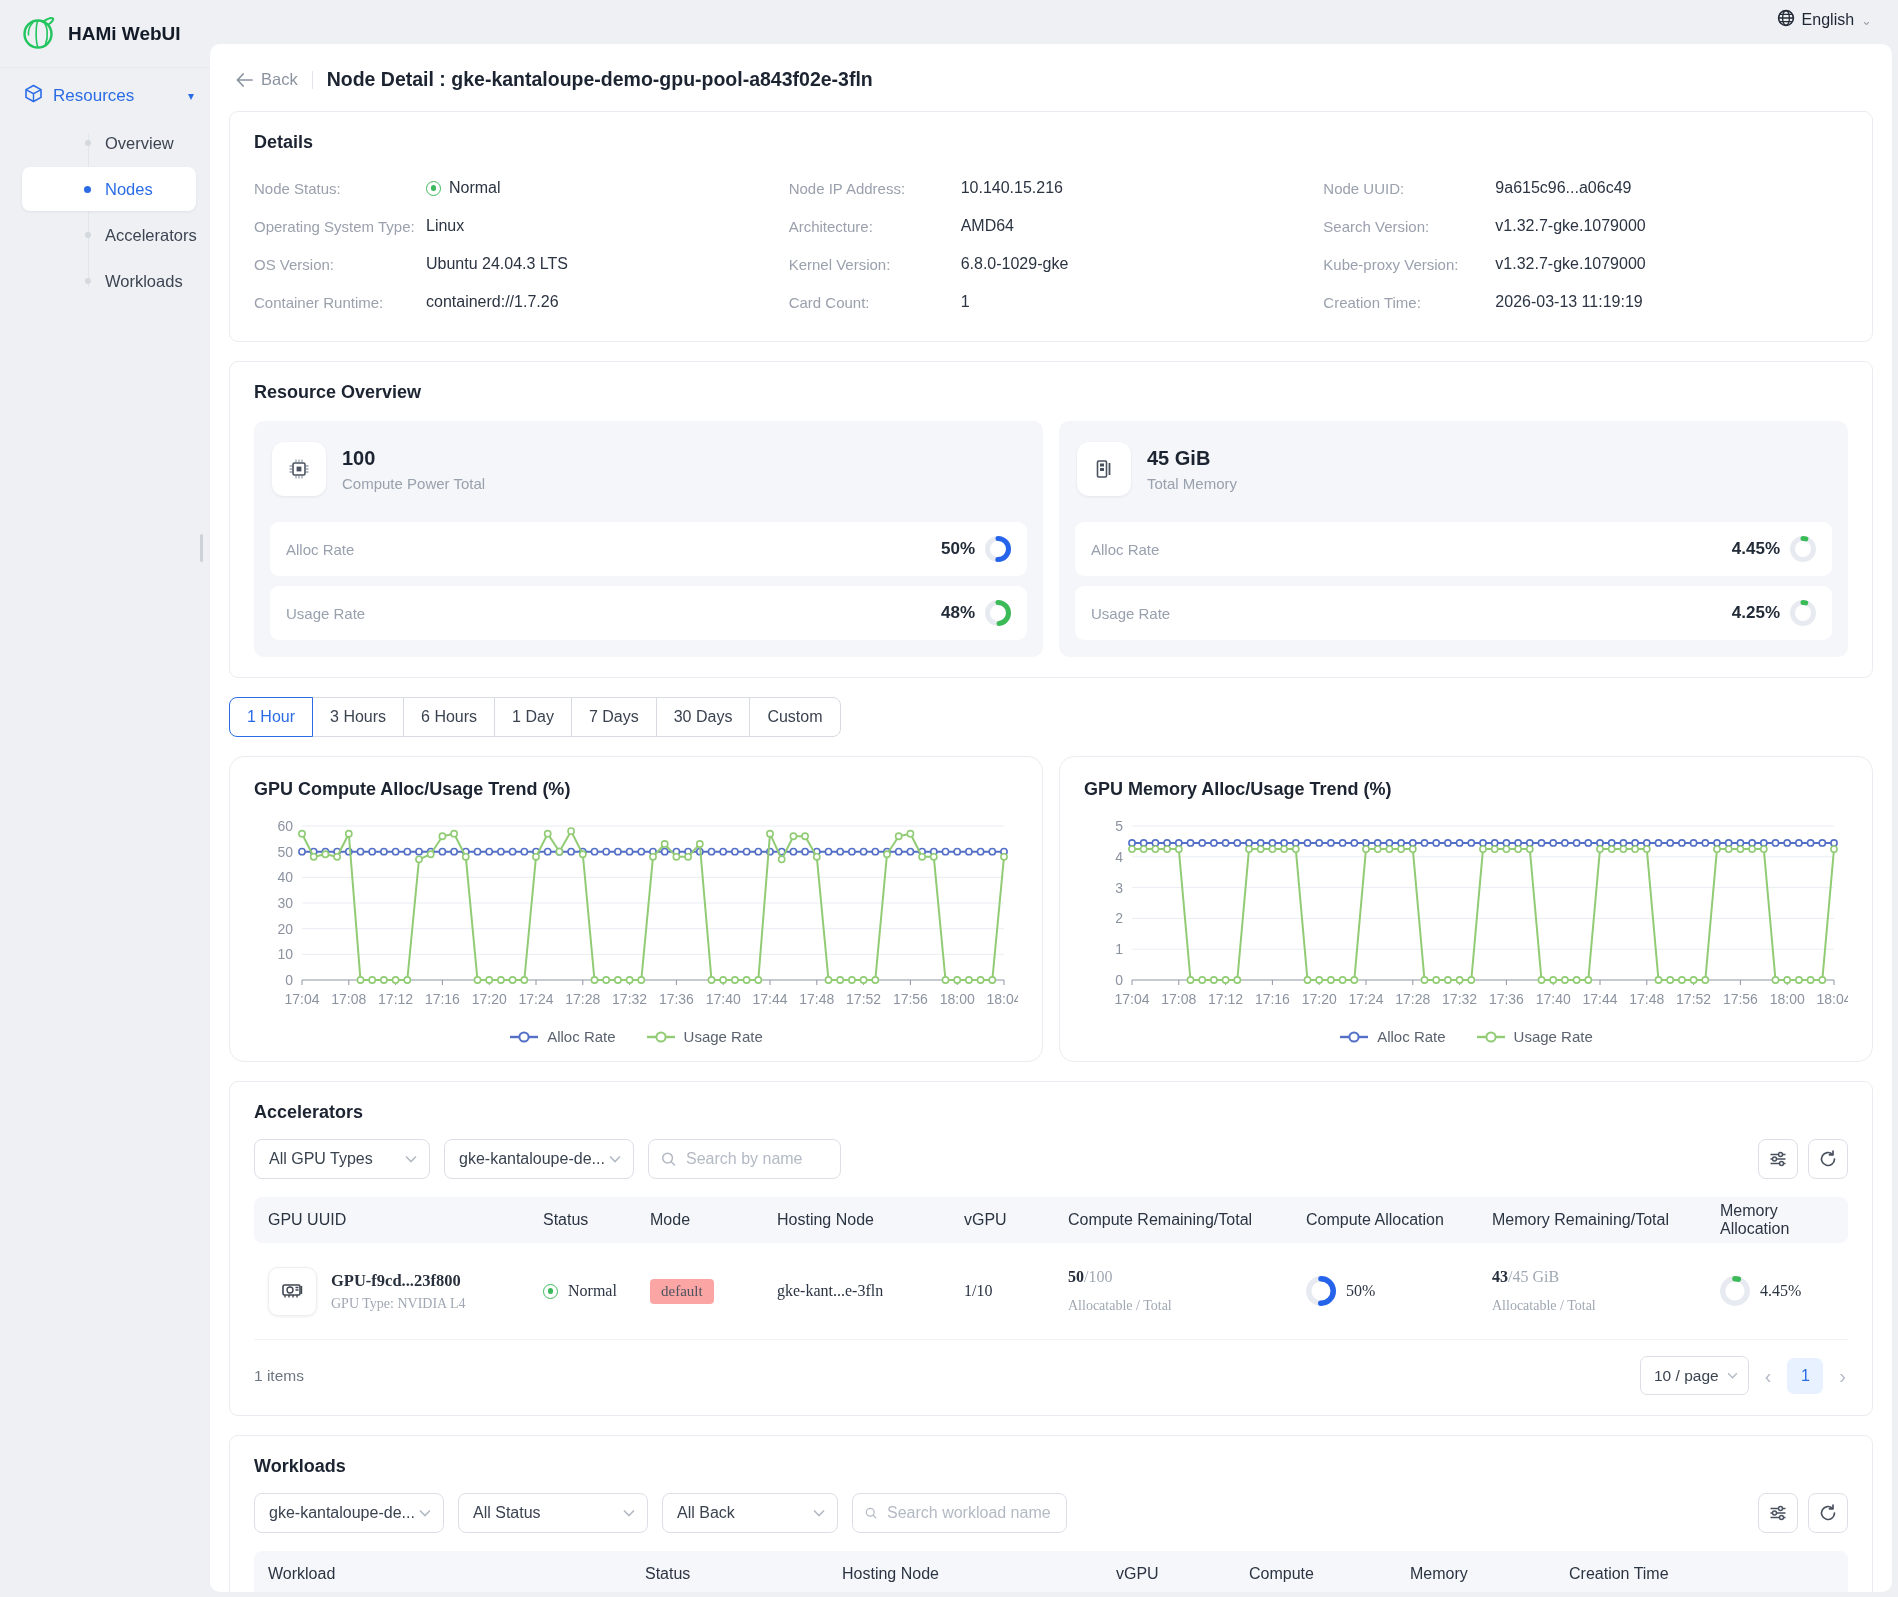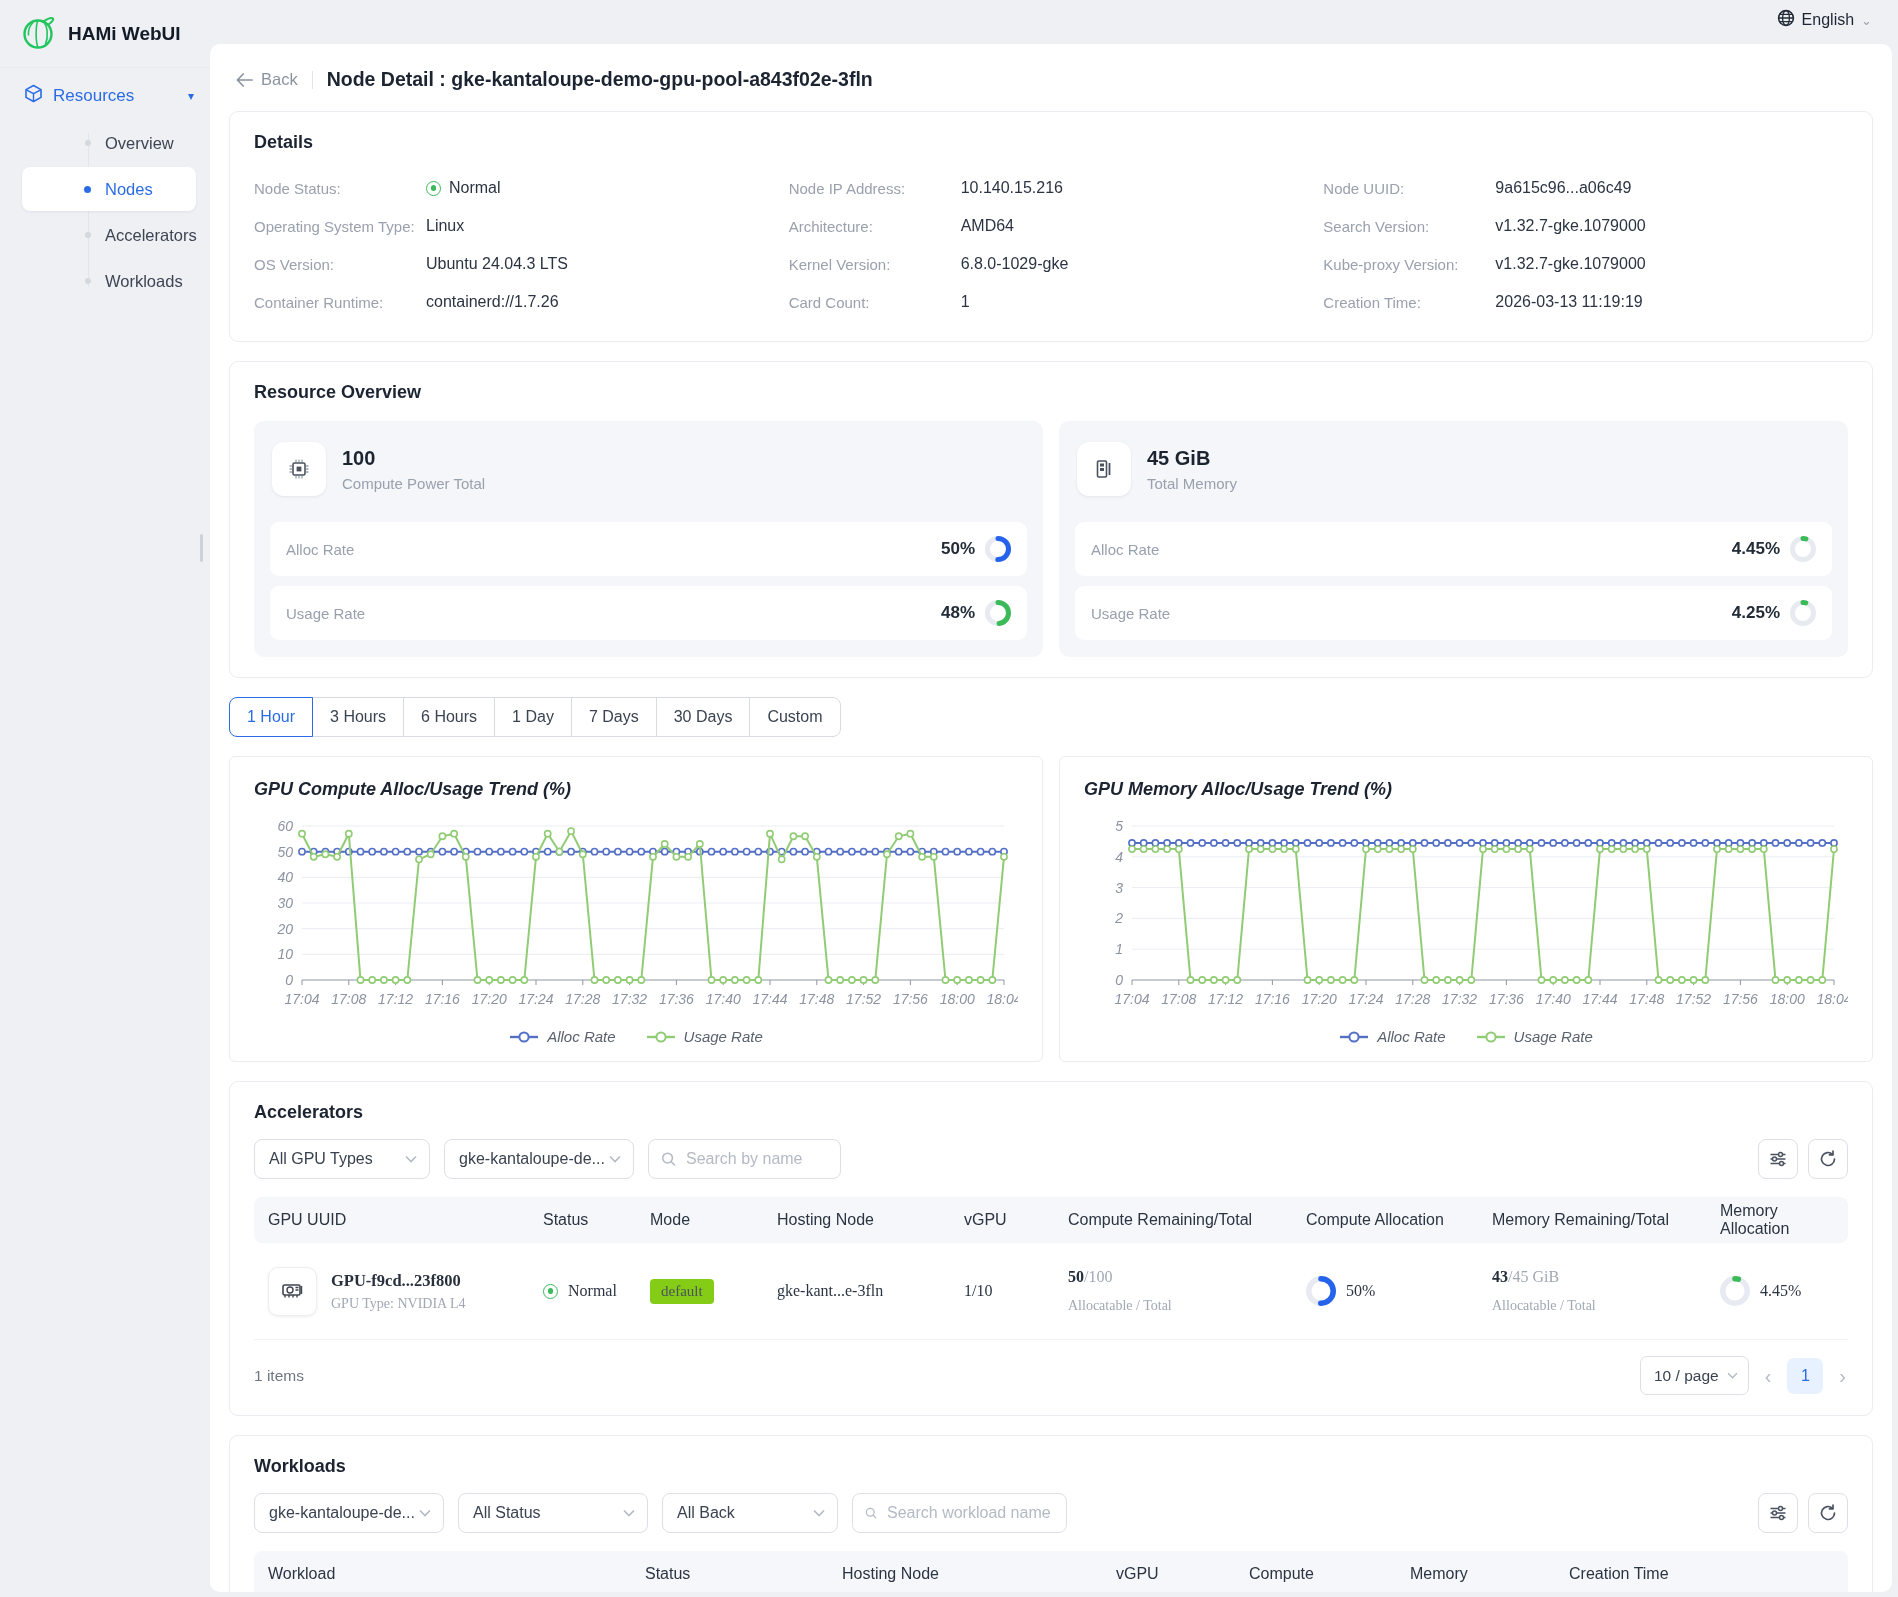--- a/index.html
+++ b/index.html
@@ -66,21 +66,21 @@
   
   .time-tabs{display:flex;margin:0 19px 19px 19px;}
   .seg{height:40px;box-sizing:border-box;padding:0 17px;display:flex;align-items:center;background:#fff;
     border:1px solid #d8dce2;margin-left:-1px;font-size:16px;color:#3a4350;cursor:pointer;position:relative;}
   .seg:first-child{border-radius:8px 0 0 8px;margin-left:0;}
   .seg:last-child{border-radius:0 8px 8px 0;}
   .seg.active{border-color:#2b6ce6;color:#2b6ce6;z-index:2;border-radius:8px 0 0 8px;}
 
   
   .charts-row{display:flex;gap:16px;margin:0 19px 19px 19px;}
-  .chart-card{flex:1;border:1px solid #e9ecf0;border-radius:6px;padding:22px 24px 16px 24px;box-sizing:border-box;min-width:0;font-style:italic;}
+  .chart-card{flex:1;border:1px solid #e9ecf0;border-radius:15px;padding:22px 24px 16px 24px;box-sizing:border-box;min-width:0;}
   .chart-title{font-size:18px;font-weight:600;color:#1c2431;margin-bottom:14px;}
   .chart{width:100%;height:212px;display:block;}
   .chart text{font-size:14px;fill:#8b93a0;}
   .legend{display:flex;justify-content:center;gap:30px;margin-top:2px;}
   .legend-item{display:flex;align-items:center;gap:8px;font-size:15px;color:#5a626e;}
 
   
   .filter-row{display:flex;align-items:center;gap:14px;margin:16px 0 18px 0;}
   .select{height:40px;box-sizing:border-box;background:#fff;border:1px solid #dcdfe5;border-radius:8px;
     display:flex;align-items:center;justify-content:space-between;padding:0 12px 0 14px;cursor:pointer;}
@@ -100,21 +100,21 @@
   .tbl-row{align-items:center;min-height:96px;border-bottom:1px solid #f2f3f6;font-family:Liberation Serif, serif;}
   .acc-grid{display:grid;grid-template-columns:275px 107px 127px 187px 104px 238px 186px 228px 1fr;}
   .wl-grid{display:grid;grid-template-columns:377px 197px 274px 133px 161px 159px 1fr;}
   .cell{padding-left:14px;display:flex;align-items:center;gap:10px;font-size:16px;color:#2b3442;}
   .cell.col{flex-direction:column;align-items:flex-start;gap:12px;justify-content:center;}
   .entity{display:flex;align-items:center;gap:14px;}
   .entity-tile{width:47px;height:47px;flex:none;background:#fff;border:1px solid #eceef2;border-radius:10px;
     box-shadow:0 1px 3px rgba(25,35,60,.07);display:flex;align-items:center;justify-content:center;}
   .entity-name{font-size:16.5px;font-weight:600;color:#28303d;}
   .entity-sub{font-size:14px;color:#a0a8b3;margin-top:5px;}
-  .tag{background:#84cc16;border-radius:4px;padding:4px 11px;font-size:15px;color:#4b535e;}
+  .tag{background:#fca5a5;border-radius:4px;padding:4px 11px;font-size:15px;color:#4b535e;}
   .frac b{font-weight:700;color:#242d3a;}
   .frac span{color:#a0a8b3;}
   .sub-caption{font-size:14px;color:#a0a8b3;}
   .pct-label{font-size:16px;color:#2b3442;}
 
   .tbl-footer{display:flex;align-items:center;margin-top:16px;}
   .items-count{font-size:15.5px;color:#6d7682;}
   .pager{margin-left:auto;display:flex;align-items:center;gap:14px;}
   .page-size{height:37px;border:1px solid #dcdfe5;border-radius:7px;background:#fff;display:flex;align-items:center;
     gap:8px;padding:0 10px 0 13px;font-size:15.5px;color:#3a4350;cursor:pointer;}

